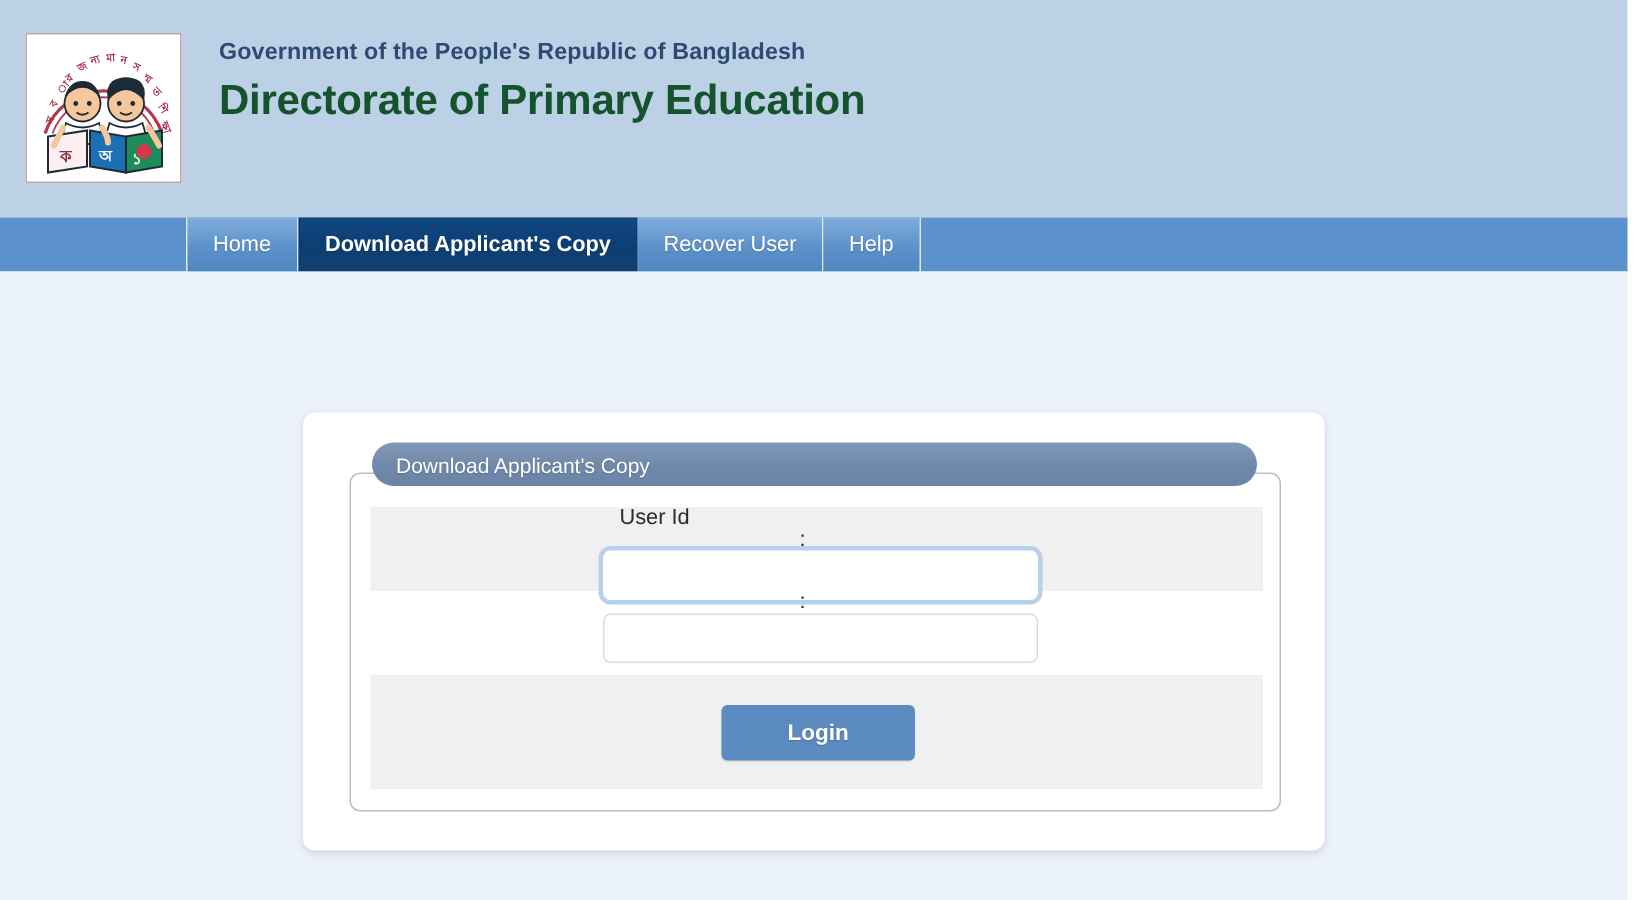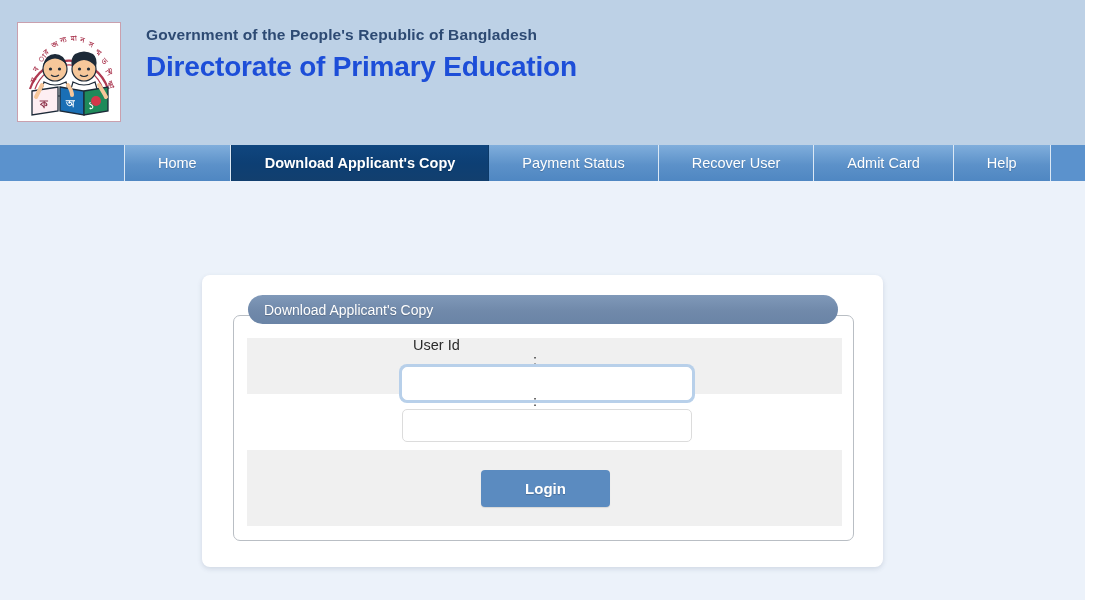--- a/index.html
+++ b/index.html
@@ -58,21 +58,21 @@
     font-weight: bold;
     color: #2d4a73;
     letter-spacing: 0.1px;
     line-height: 20px;
     white-space: nowrap;
   }
   .dept-line {
     margin-top: 5px;
     font-size: 28px;
     font-weight: bold;
-    color: #1d4ed8;
+    color: #14532d;
     letter-spacing: -0.2px;
     line-height: 34px;
     white-space: nowrap;
   }
   .site-line {
     margin-top: 7px;
     font-size: 14.5px;
     font-weight: bold;
     color: #1f3d70;
     line-height: 18px;
@@ -94,21 +94,21 @@
     left: 124px;
     top: 0;
     height: 36px;
     display: flex;
     align-items: stretch;
   }
   .nav-item {
     display: flex;
     align-items: center;
     justify-content: center;
-    padding: 0 33px;
+    padding: 0 17px;
     height: 36px;
     box-sizing: border-box;
     background: linear-gradient(to bottom, #80aedc 0%, #5c91c9 55%, #4f87c2 100%);
     border-left: 1px solid #dbe8f5;
     border-right: 1px solid #dbe8f5;
     color: #ffffff;
     font-size: 14.5px;
     line-height: 1;
     white-space: nowrap;
     cursor: pointer;
@@ -319,27 +319,21 @@
 
   <div class="navbar">
     <div class="nav-inner">
       <div class="nav-item">
         <span>Home</span>
       </div>
       <div class="nav-item active">
         <span>Download Applicant's Copy</span>
       </div>
       <div class="nav-item">
-        <span>Payment Status</span>
-      </div>
-      <div class="nav-item">
         <span>Recover User</span>
-      </div>
-      <div class="nav-item">
-        <span>Admit Card</span>
       </div>
       <div class="nav-item">
         <span>Help</span>
       </div>
     </div>
   </div>
 
   <div class="content">
 
     <div class="card">

